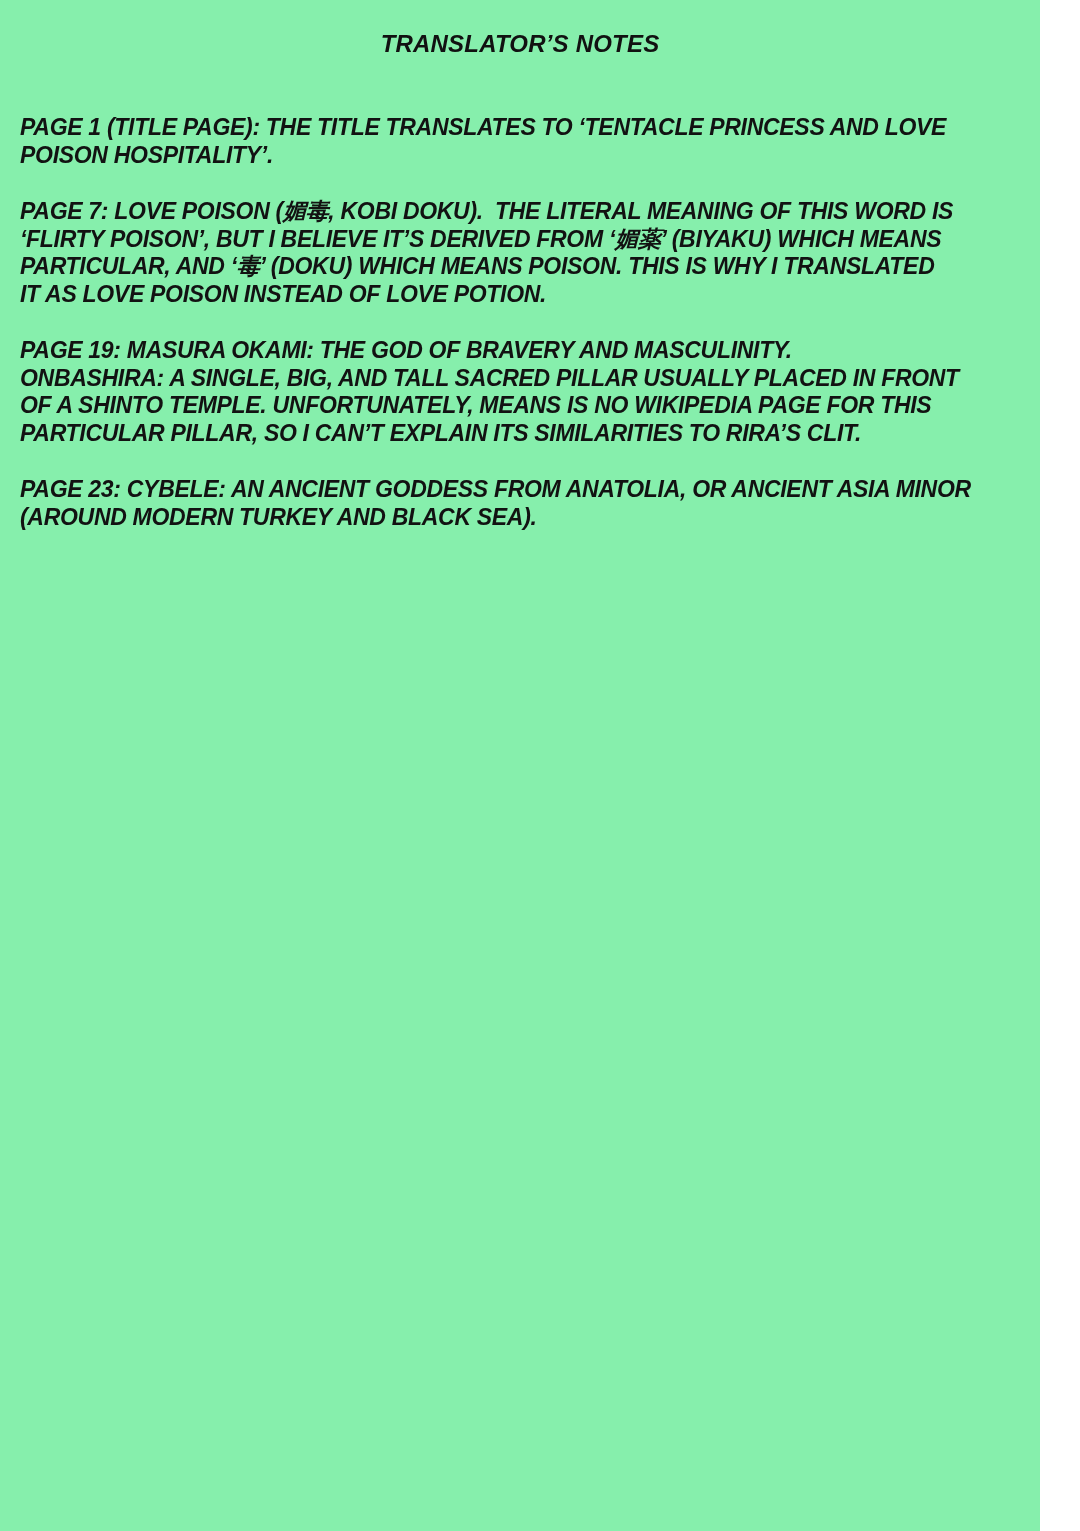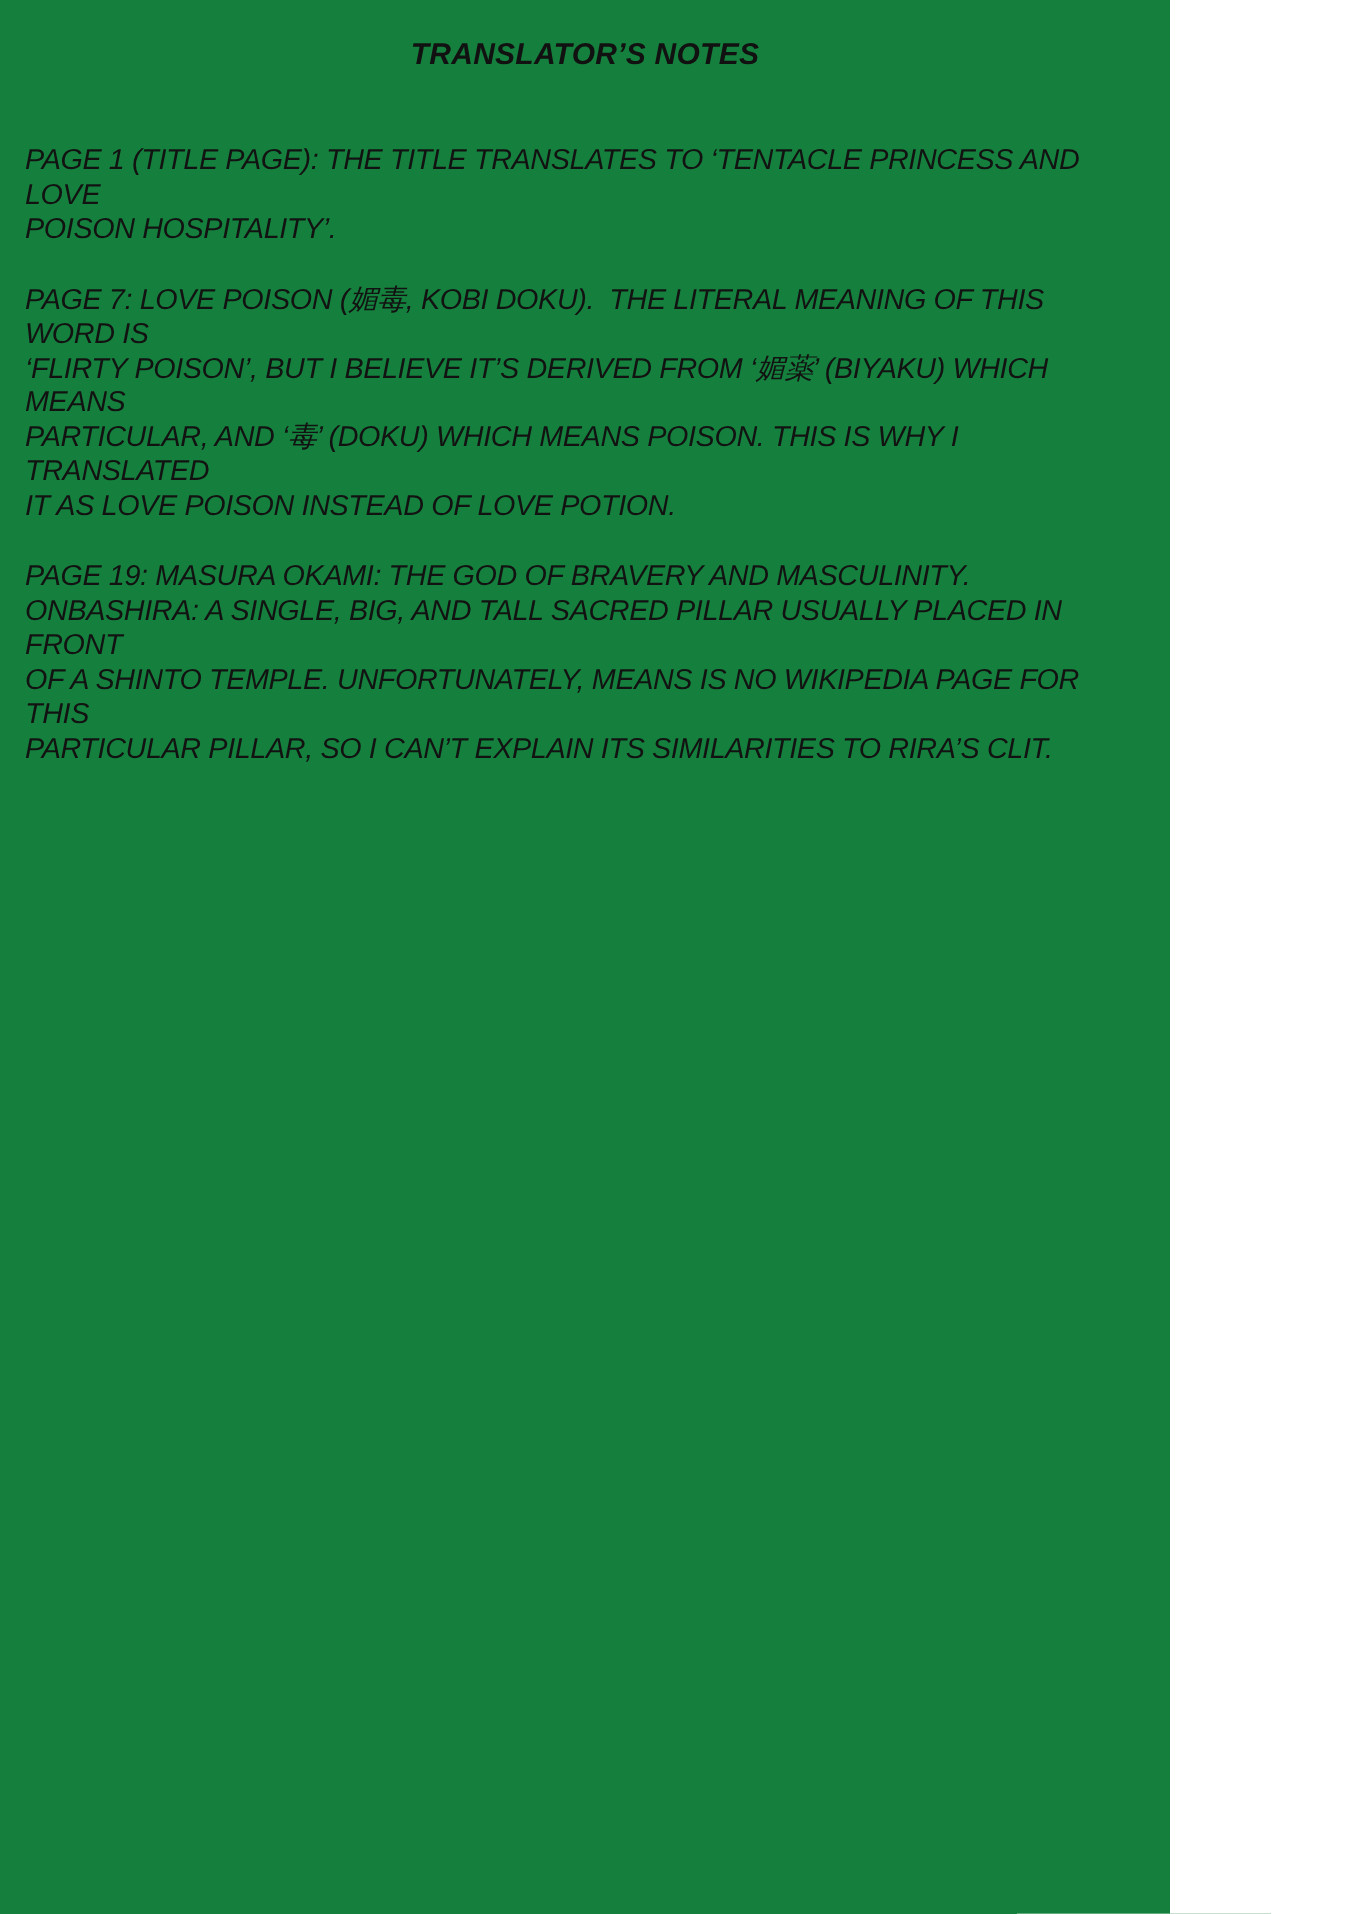--- a/index.html
+++ b/index.html
@@ -1,23 +1,23 @@
 <!DOCTYPE html>
 <html><head>
 <meta charset="utf-8">
 <style>
   html, body {
     margin: 0;
     padding: 0;
   }
   .page {
     position: relative;
-    width: 936px;
+    width: 1040px;
     height: 1531px;
-    background: #15803d;
+    background: #86efac;
     overflow: hidden;
     box-sizing: border-box;
     font-family: "Liberation Sans", "DejaVu Sans", sans-serif;
     color: #121212;
   }
   .page-title {
     margin: 0;
     padding-top: 30px;
     text-align: center;
     font-size: 24px;
@@ -25,21 +25,21 @@
     font-style: italic;
     letter-spacing: 0.2px;
     color: #111111;
   }
   .notes-body {
     padding: 56px 30px 0 20px;
   }
   .note-paragraph {
     margin: 0 0 29px 0;
     font-size: 23px;
-    font-weight: normal;
+    font-weight: bold;
     font-style: italic;
     line-height: 27.5px;
     letter-spacing: -0.3px;
     white-space: pre-wrap;
     color: #121212;
   }
 </style>
 </head>
 <body>
 
@@ -53,14 +53,16 @@
     <p class="note-paragraph">PAGE 7: LOVE POISON (媚毒, KOBI DOKU).  THE LITERAL MEANING OF THIS WORD IS
 ‘FLIRTY POISON’, BUT I BELIEVE IT’S DERIVED FROM ‘媚薬’ (BIYAKU) WHICH MEANS
 PARTICULAR, AND ‘毒’ (DOKU) WHICH MEANS POISON. THIS IS WHY I TRANSLATED
 IT AS LOVE POISON INSTEAD OF LOVE POTION.</p>
 
     <p class="note-paragraph">PAGE 19: MASURA OKAMI: THE GOD OF BRAVERY AND MASCULINITY.
 ONBASHIRA: A SINGLE, BIG, AND TALL SACRED PILLAR USUALLY PLACED IN FRONT
 OF A SHINTO TEMPLE. UNFORTUNATELY, MEANS IS NO WIKIPEDIA PAGE FOR THIS
 PARTICULAR PILLAR, SO I CAN’T EXPLAIN ITS SIMILARITIES TO RIRA’S CLIT.</p>
 
+    <p class="note-paragraph">PAGE 23: CYBELE: AN ANCIENT GODDESS FROM ANATOLIA, OR ANCIENT ASIA MINOR
+(AROUND MODERN TURKEY AND BLACK SEA).</p>
   </div>
 </div>
 
 </body></html>

